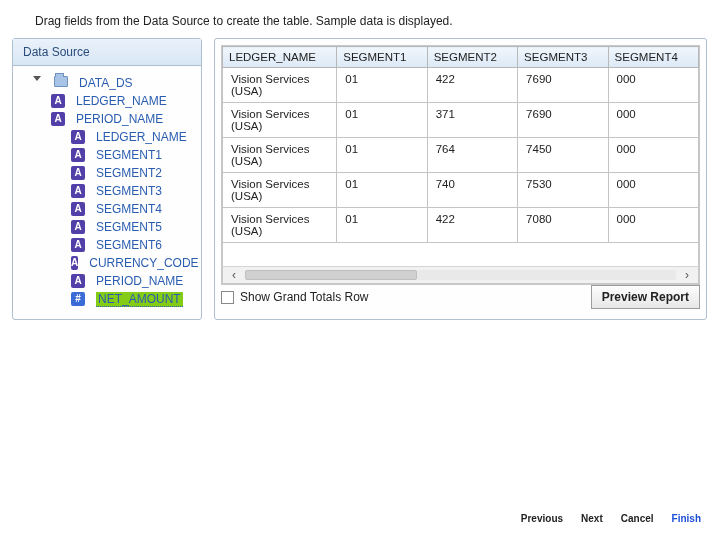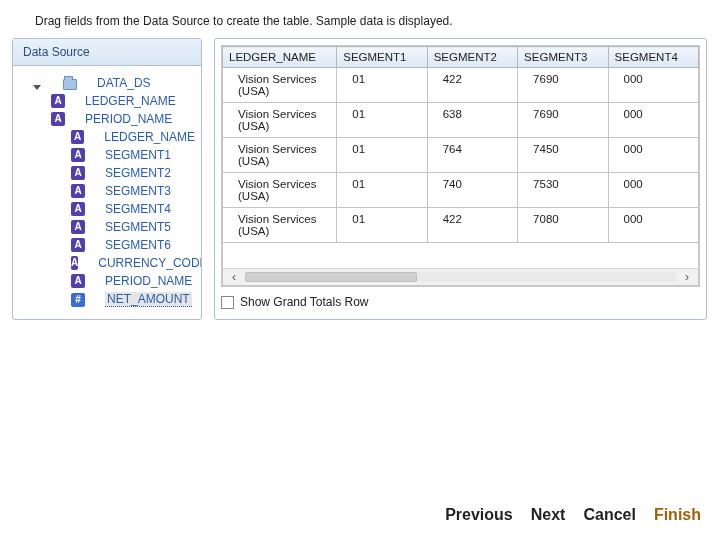--- a/index.html
+++ b/index.html
@@ -40,22 +40,22 @@
     padding: 6px 10px;
     font-weight: normal;
   }
   .tree {
     padding: 8px 6px 10px 10px;
     overflow: auto;
     flex: 1;
   }
   .tree-row {
     display: flex;
-    align-items: flex-end;
-    gap: 20px;
+    align-items: flex-start;
+    gap: 11px;
     padding: 2px 0;
     white-space: nowrap;
   }
   .indent-1 { padding-left: 10px; }
   .indent-2 { padding-left: 28px; }
   .indent-3 { padding-left: 48px; }
   .toggle {
     width: 0; height: 0;
     border-top: 5px solid #555;
     border-left: 4px solid transparent;
@@ -90,21 +90,21 @@
     border-radius: 2px;
   }
   .type-badge.num {
     background: #3b6bd6;
   }
   .tree-label {
     color: #2a5db0;
   }
   .selected-node {
     border-bottom: 1px dotted #2a5db0;
-    background: #e5e5e5;
+    background: #84cc16;
     padding: 0 2px;
   }
   .right-panel {
     flex: 1;
     padding: 6px 6px 10px 6px;
     display: flex;
     flex-direction: column;
     min-width: 0;
   }
   .table-wrap {
@@ -124,21 +124,21 @@
     background: linear-gradient(#f0f6fd, #dce9f6);
     border: 1px solid #b8b8b8;
     text-align: left;
     padding: 4px 6px;
     font-weight: normal;
     color: #222;
     font-size: 11.5px;
   }
   table.grid td {
     border: 1px solid #c4c4c4;
-    padding: 5px 15px;
+    padding: 5px 8px;
     vertical-align: top;
     font-size: 11.5px;
     background: #fff;
   }
   .table-body-pad { flex:1; background:#fff; border-left:1px solid #c8c8c8; border-right:1px solid #c8c8c8;}
   .hscroll {
     height: 18px;
     border: 1px solid #c8c8c8;
     border-top: 1px solid #d5d5d5;
     background: #f1f1f1;
@@ -168,21 +168,21 @@
     width: 40%;
     height: 100%;
     background: #d0d0d0;
     border: 1px solid #bfbfbf;
     border-radius: 2px;
   }
   .bottom-row {
     display: flex;
     align-items: center;
     justify-content: space-between;
-    padding-top: 8px;
+    padding-top: 0;
   }
   .checkbox-row {
     display: flex;
     align-items: center;
     gap: 6px;
   }
   .cbox {
     width: 13px; height: 13px;
     border: 1px solid #888;
     background: #fff;
@@ -197,28 +197,28 @@
     color: #222;
   }
   .wizard-buttons {
     position: absolute;
     right: 12px;
     bottom: 12px;
     display: flex;
     gap: 6px;
   }
   .wizard-buttons .wbtn {
-    font-size: 16px;
+    font-size: 10px;
     font-weight: bold;
     color: #222;
     padding: 4px 6px;
     cursor: pointer;
   }
   .wizard-buttons .wbtn.disabled {
-    color: #a16207;
+    color: #1d4ed8;
     cursor: default;
   }
 </style>
 </head>
 <body>
 
 <div class="instruction">Drag fields from the Data Source to create the table. Sample data is displayed.</div>
 
 <div class="workspace">
 
@@ -309,21 +309,21 @@
           <tr>
             <td>Vision Services (USA)</td>
             <td>01</td>
             <td>422</td>
             <td>7690</td>
             <td>000</td>
           </tr>
           <tr>
             <td>Vision Services (USA)</td>
             <td>01</td>
-            <td>638</td>
+            <td>371</td>
             <td>7690</td>
             <td>000</td>
           </tr>
           <tr>
             <td>Vision Services (USA)</td>
             <td>01</td>
             <td>764</td>
             <td>7450</td>
             <td>000</td>
           </tr>
@@ -351,20 +351,21 @@
         </div>
         <span class="arrow">›</span>
       </div>
     </div>
 
     <div class="bottom-row">
       <div class="checkbox-row">
         <span class="cbox"></span>
         <span>Show Grand Totals Row</span>
       </div>
+      <button class="btn">Preview Report</button>
     </div>
   </div>
 </div>
 
 <div class="wizard-buttons">
   <span class="wbtn">Previous</span>
   <span class="wbtn">Next</span>
   <span class="wbtn">Cancel</span>
   <span class="wbtn disabled">Finish</span>
 </div>

